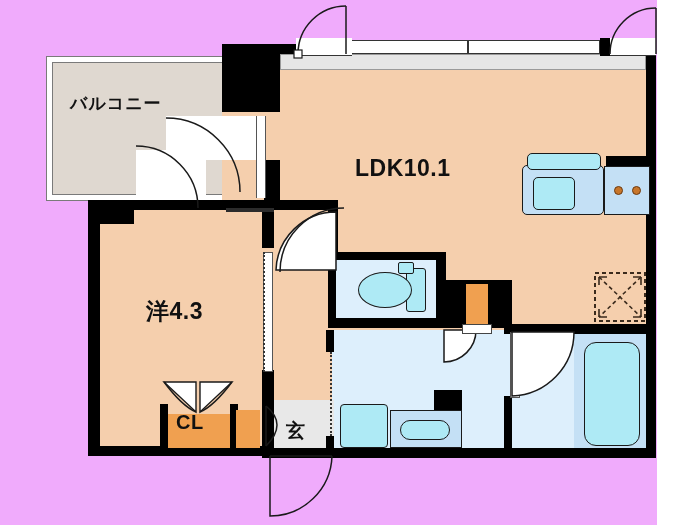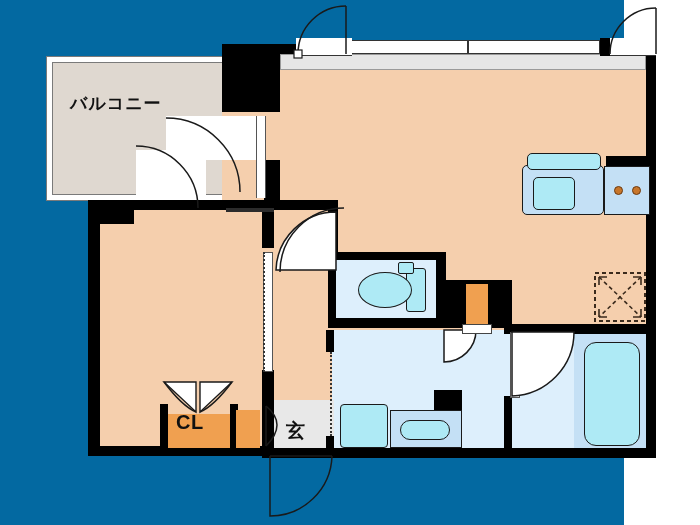--- a/index.html
+++ b/index.html
@@ -1,18 +1,18 @@
 <!DOCTYPE html>
 <html><head>
 <meta charset="utf-8">
 <style>
   html,body{margin:0;padding:0;background:#ffffff;}
   body{width:700px;height:525px;overflow:hidden;
        font-family:"Liberation Sans","DejaVu Sans",sans-serif;}
-  #plan{position:relative;width:624px;height:525px;background:#0369a1;}
+  #plan{position:relative;width:624px;height:525px;background:#f0abfc;padding-left:33px;}
   .abs{position:absolute;box-sizing:border-box;}
   
   .wall{background:#000000;}
   .floor{background:#f5cfad;}
   .balcony{background:#dfd8d0;}
   .tile{background:#e8e8e8;}
   .wet{background:#ddeffc;}
   .wetdark{background:#c4e0f5;}
   .cyan{background:#aeeaf5;}
   .orange{background:#f0a050;}
@@ -136,20 +136,21 @@
     </svg>
   </div>
   <div class="abs white" style="left:136px;top:150px;width:70px;height:48px;"></div>
   <div class="svgbox" style="left:130px;top:140px;width:130px;height:80px;">
     <svg width="130" height="80" viewBox="0 0 130 80">
       <path class="arcline" d="M6 6 A62 62 0 0 1 68 68"></path>
     </svg>
   </div>
   <div class="abs white" style="left:256px;top:116px;width:10px;height:82px;border-left:1px solid #555;border-right:1px solid #555;"></div>
 
+  <div class="lbl lbl-ldk" style="left:355px;top:155px;">LDK10.1</div>
 
   <div class="abs wall" style="left:606px;top:156px;width:50px;height:10px;"></div>
   <div class="abs wetdark ol roundsm" style="left:522px;top:165px;width:82px;height:50px;"></div>
   <div class="abs cyan ol roundsm" style="left:527px;top:153px;width:74px;height:17px;"></div>
   <div class="abs cyan ol roundsm" style="left:533px;top:177px;width:42px;height:33px;"></div>
   <div class="abs wetdark ol" style="left:604px;top:166px;width:46px;height:49px;"></div>
   <div class="abs burner" style="left:614px;top:186px;width:9px;height:9px;"></div>
   <div class="abs burner" style="left:632px;top:186px;width:9px;height:9px;"></div>
 
   <div class="svgbox" style="left:594px;top:272px;width:52px;height:50px;">
@@ -157,20 +158,21 @@
       <rect x="1" y="1" width="50" height="48" fill="none" stroke="#3b2b1d" stroke-width="2" stroke-dasharray="4 3"></rect>
       <line x1="5" y1="5" x2="47" y2="45" stroke="#3b2b1d" stroke-width="1.6" stroke-dasharray="4 3"></line>
       <line x1="47" y1="5" x2="5" y2="45" stroke="#3b2b1d" stroke-width="1.6" stroke-dasharray="4 3"></line>
       <path d="M5 5 l0 8 M5 5 l8 0" stroke="#3b2b1d" stroke-width="1.6" fill="none"></path>
       <path d="M47 5 l0 8 M47 5 l-8 0" stroke="#3b2b1d" stroke-width="1.6" fill="none"></path>
       <path d="M5 45 l0 -8 M5 45 l8 0" stroke="#3b2b1d" stroke-width="1.6" fill="none"></path>
       <path d="M47 45 l0 -8 M47 45 l-8 0" stroke="#3b2b1d" stroke-width="1.6" fill="none"></path>
     </svg>
   </div>
 
+  <div class="lbl lbl-yo" style="left:146px;top:296px;">洋4.3</div>
 
   <div class="abs slide" style="left:263px;top:252px;width:10px;height:120px;"></div>
   <div class="abs dotline" style="left:263px;top:252px;width:2px;height:120px;"></div>
 
   <div class="abs wall" style="left:160px;top:404px;width:8px;height:44px;"></div>
   <div class="abs orange" style="left:168px;top:414px;width:62px;height:34px;"></div>
   <div class="abs wall" style="left:230px;top:404px;width:8px;height:44px;"></div>
   <div class="abs orange" style="left:236px;top:410px;width:24px;height:38px;"></div>
   <div class="svgbox" style="left:162px;top:380px;width:72px;height:36px;">
     <svg width="72" height="36" viewBox="0 0 72 36">

